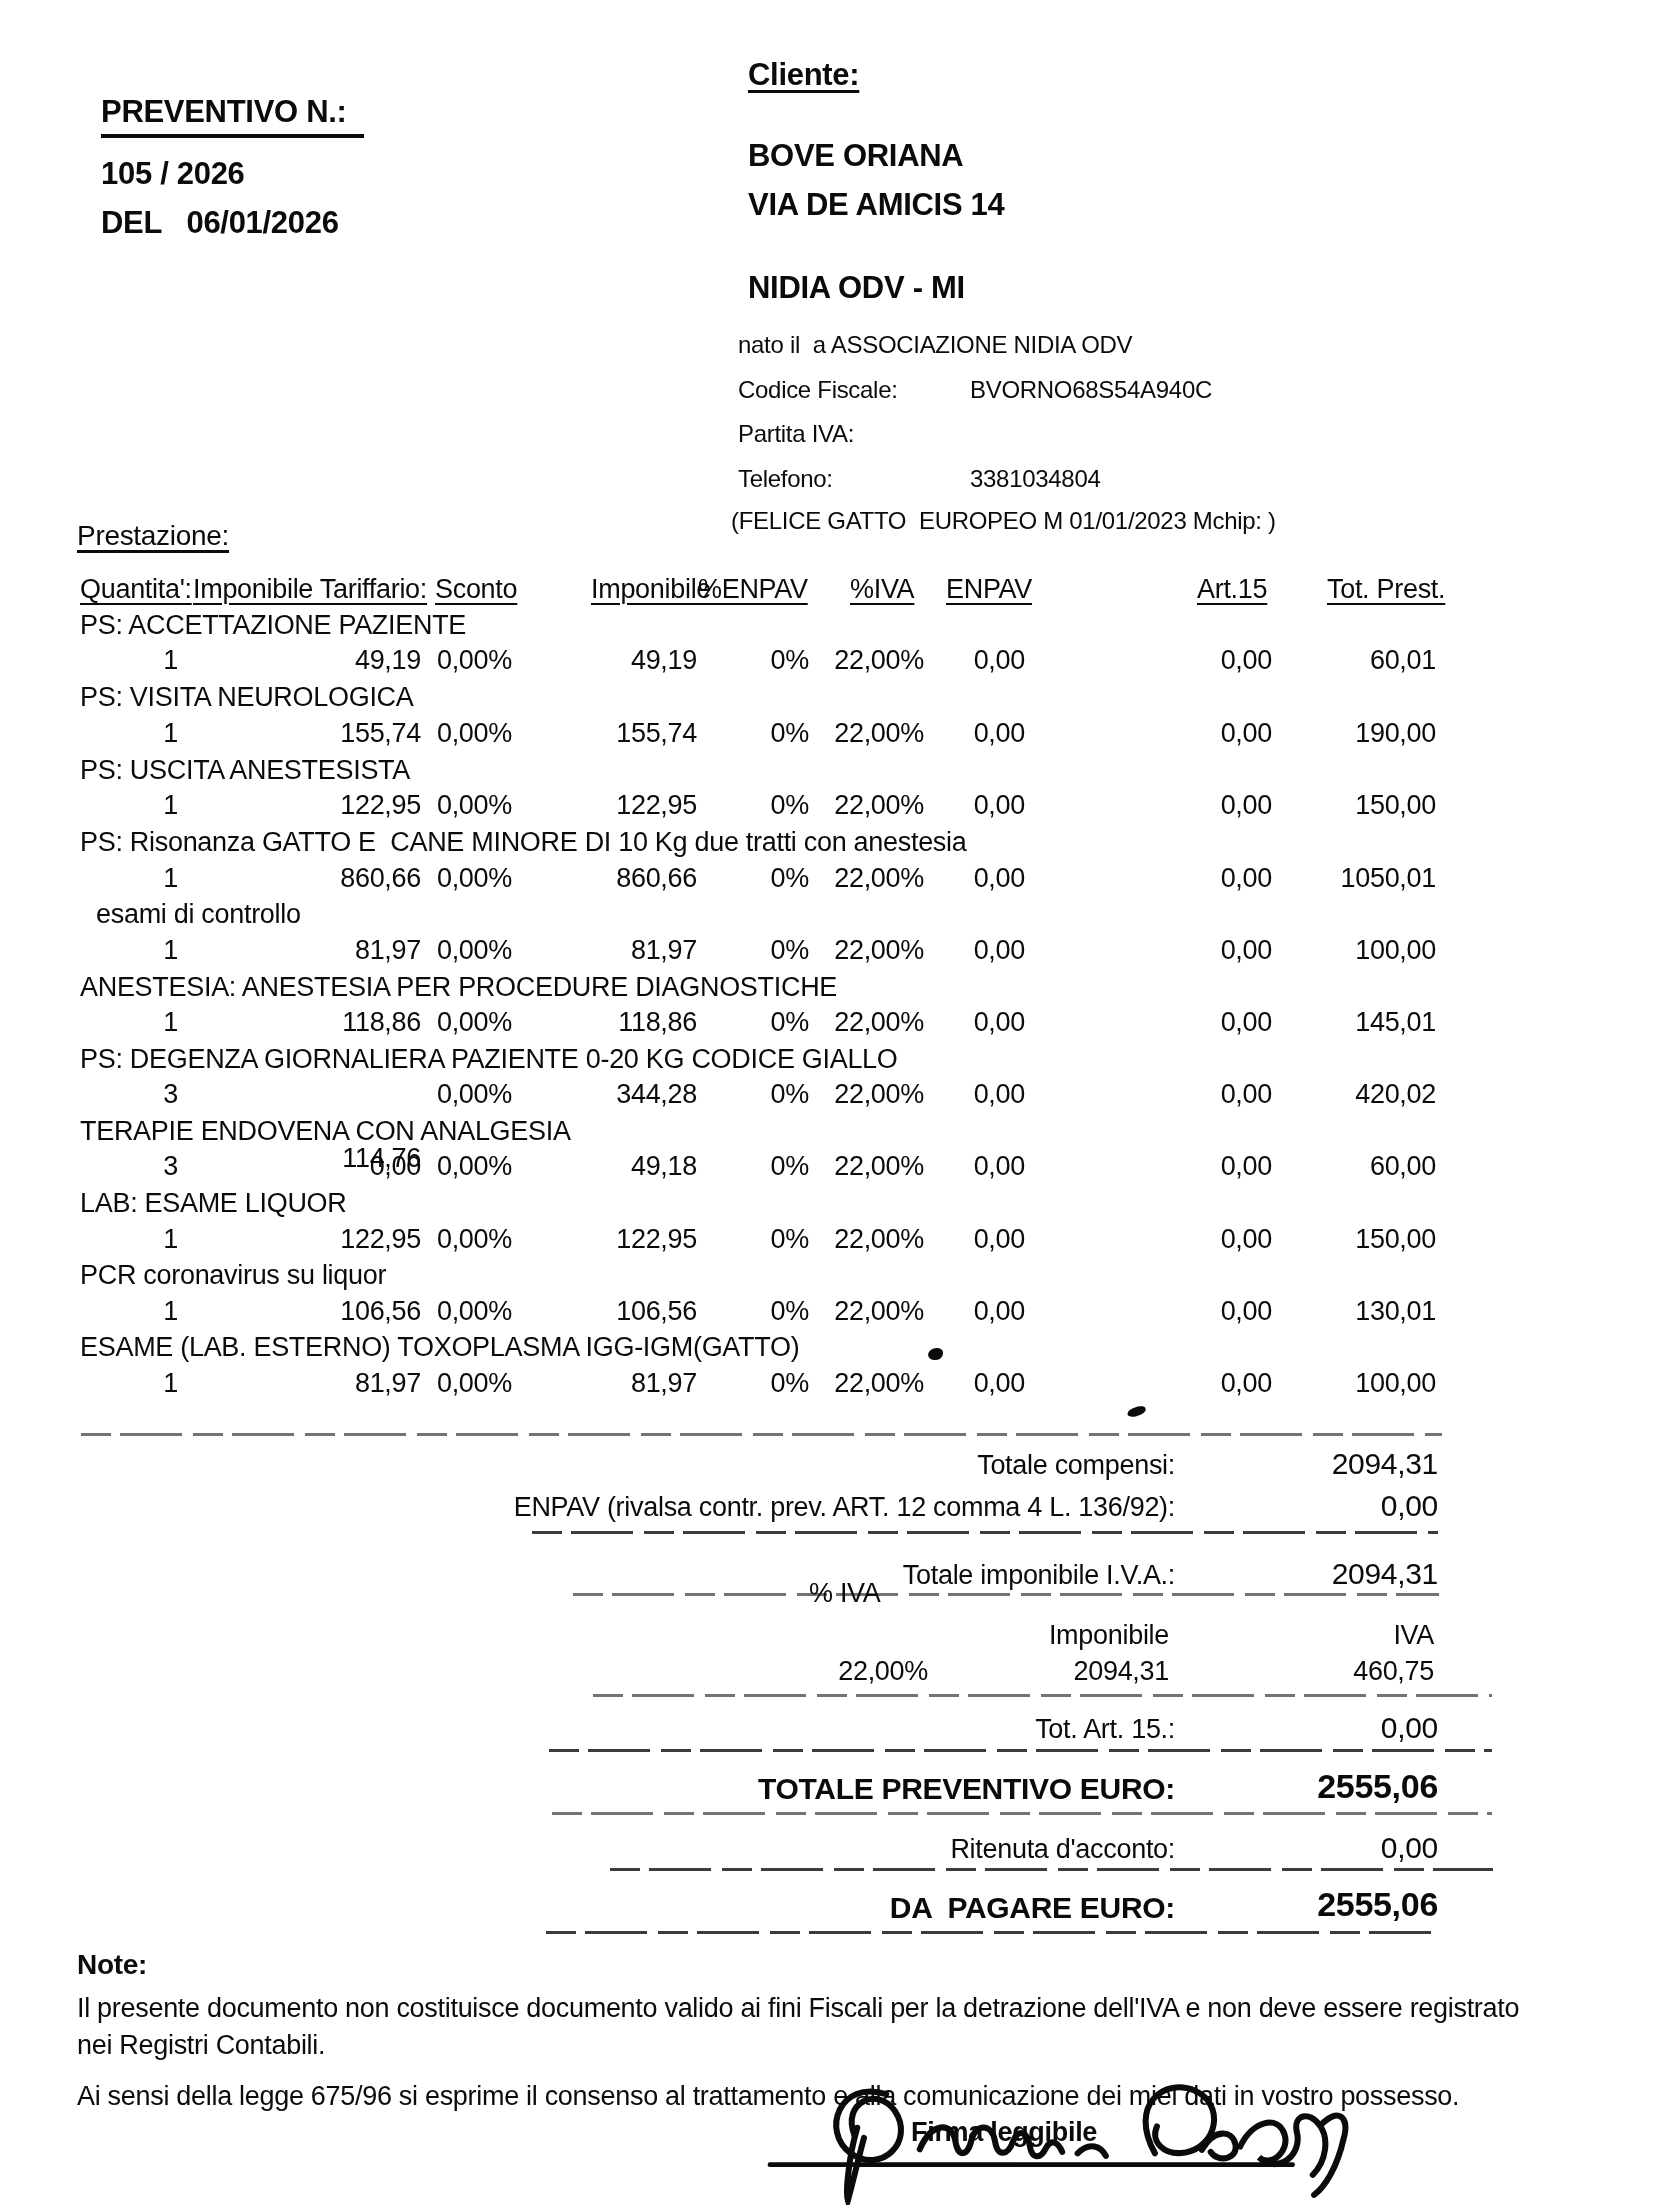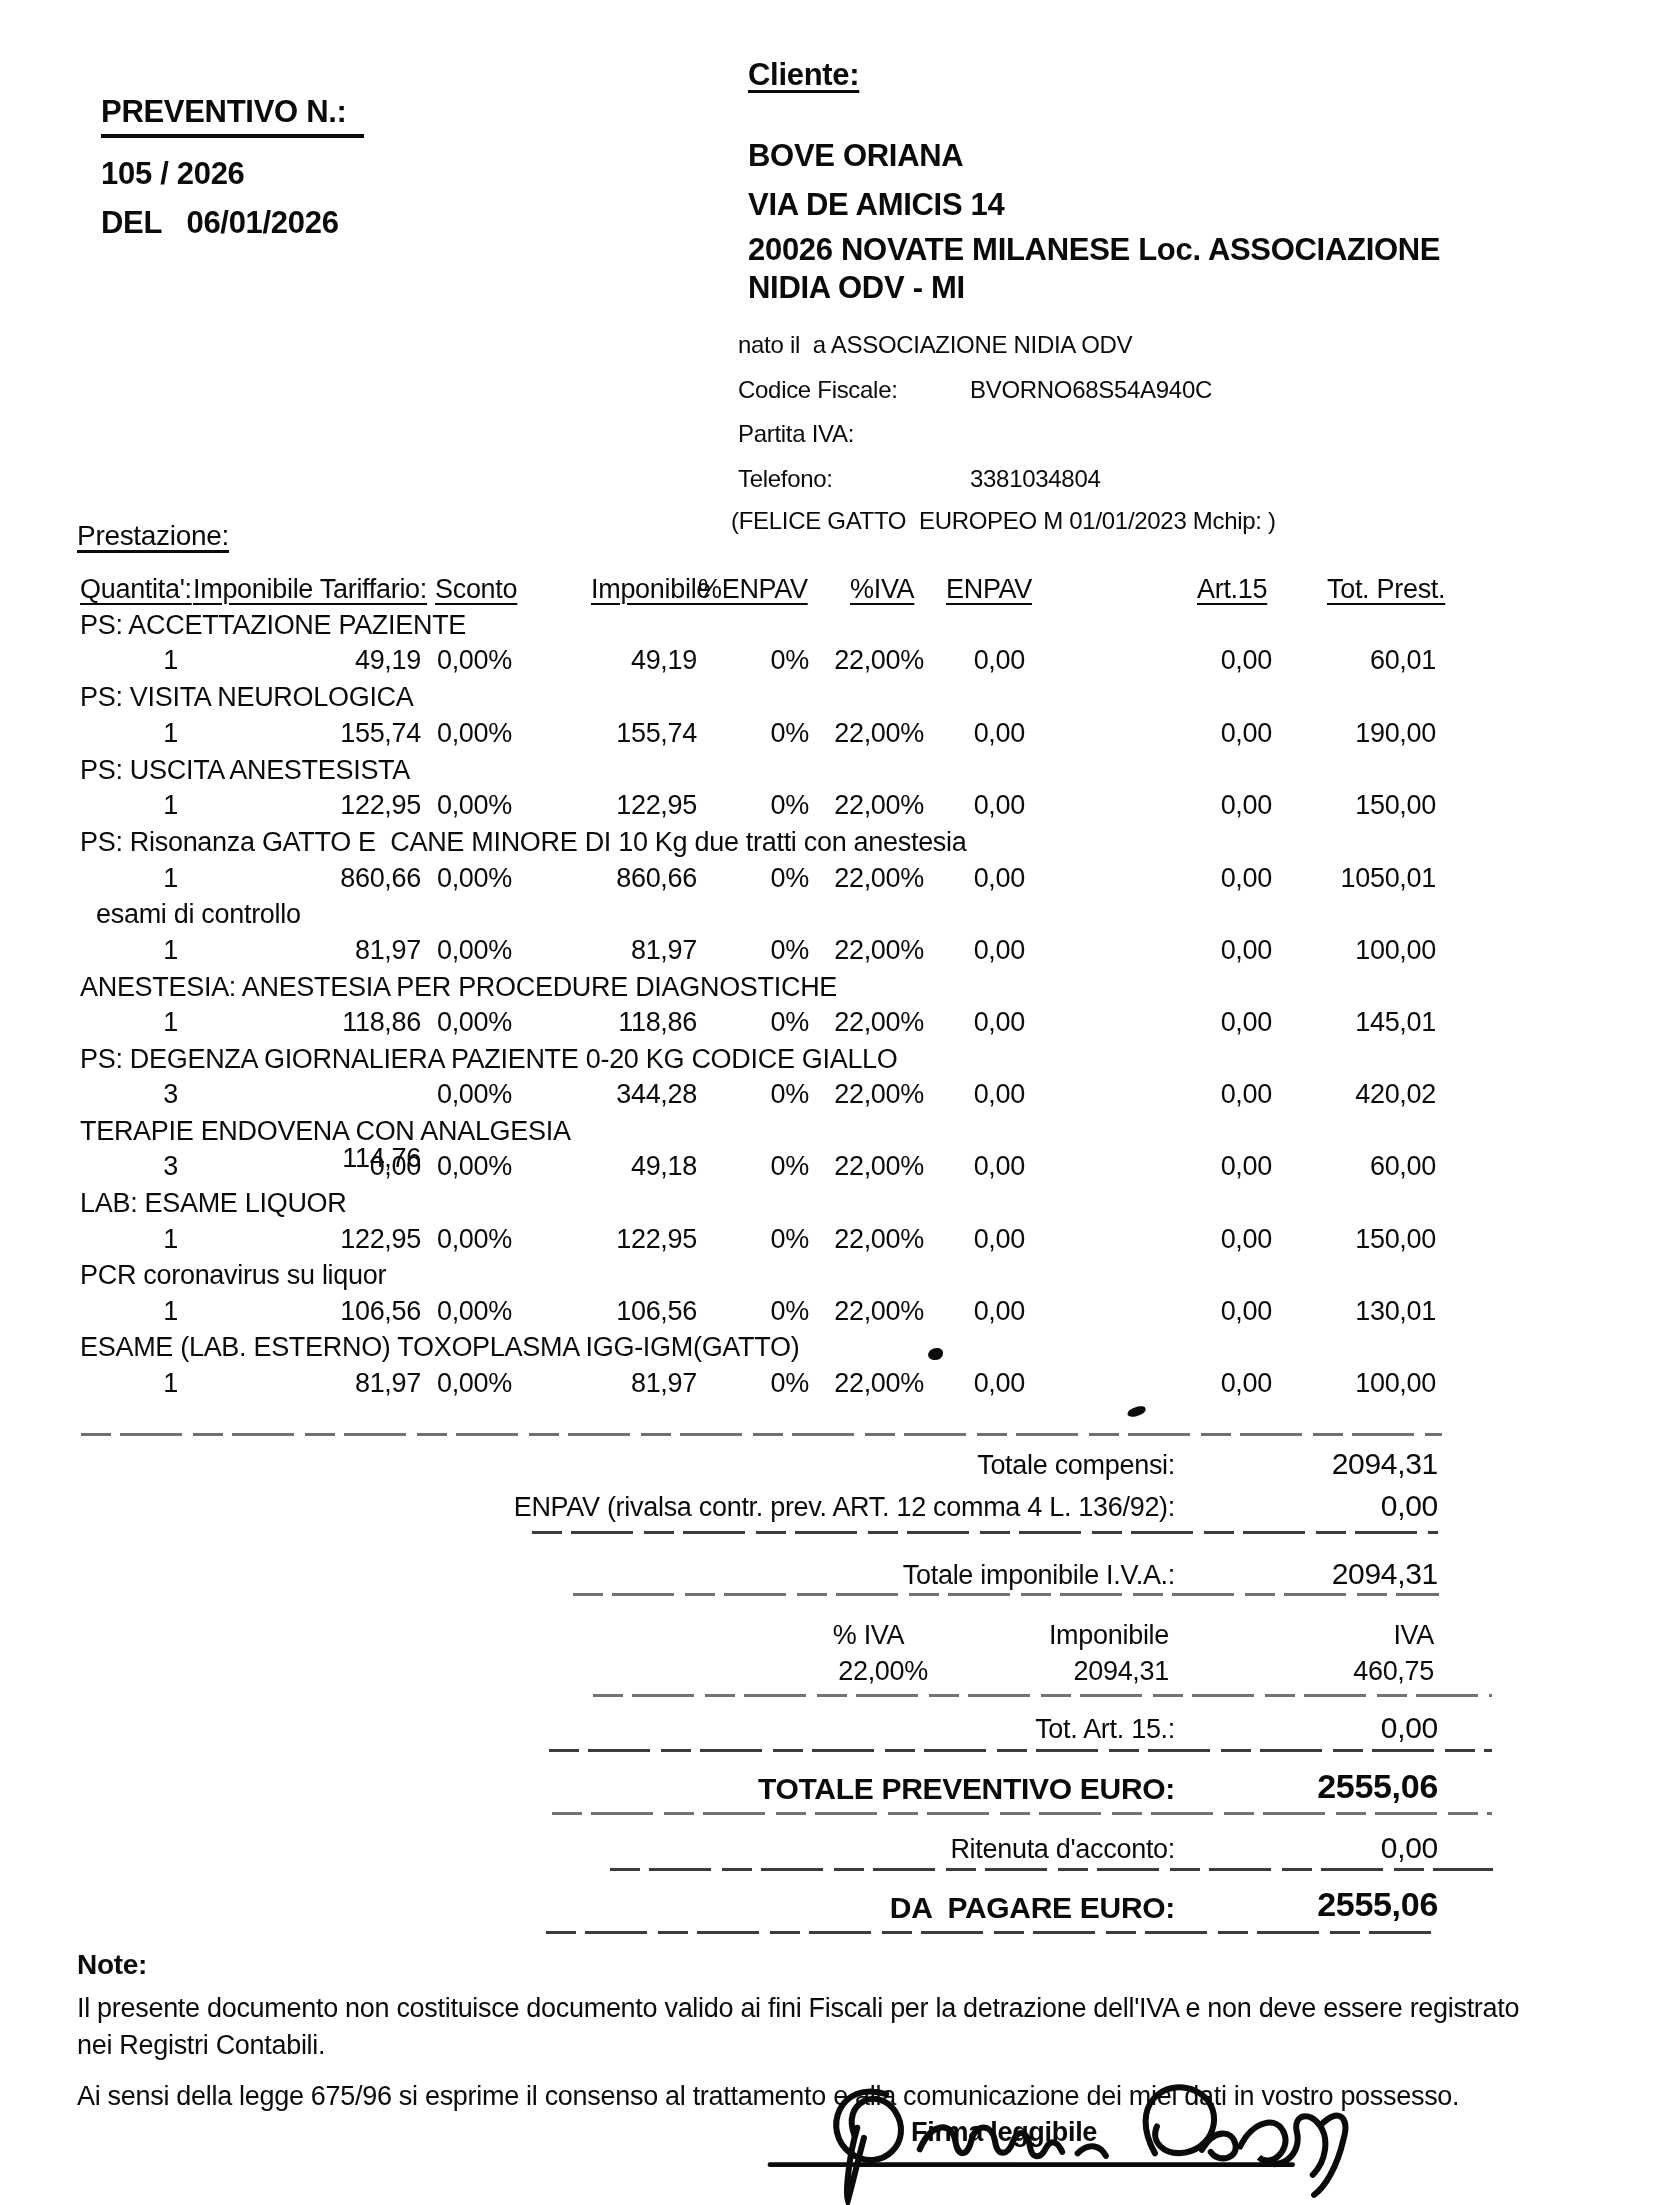--- a/index.html
+++ b/index.html
@@ -42,21 +42,20 @@
 
 <div id="page">
 
   <div class="abs t46 b" style="left:101px;top:94px;"><span class="u-thick">PREVENTIVO N.:</span></div>
   <div class="abs t46 b" style="left:101px;top:156px;">105 / 2026</div>
   <div class="abs t46 b" style="left:101px;top:205px;">DEL   06/01/2026</div>
 
   <div class="abs t46 b" style="left:748px;top:57px;"><span class="u">Cliente:</span></div>
   <div class="abs t46 b" style="left:748px;top:138px;">BOVE ORIANA</div>
   <div class="abs t46 b" style="left:748px;top:187px;">VIA DE AMICIS 14</div>
-  <div class="abs t46 b" style="left:748px;top:232px;">20026 NOVATE MILANESE Loc. ASSOCIAZIONE</div>
   <div class="abs t46 b" style="left:748px;top:270px;">NIDIA ODV - MI</div>
 
   <div class="abs t44" style="left:738px;top:331px;">nato il  a ASSOCIAZIONE NIDIA ODV</div>
   <div class="abs t44" style="left:738px;top:376px;"><span style="display:inline-block;width:232px;">Codice Fiscale:</span><span>BVORNO68S54A940C</span></div>
   <div class="abs t44" style="left:738px;top:420px;">Partita IVA:</div>
   <div class="abs t44" style="left:738px;top:465px;"><span style="display:inline-block;width:232px;">Telefono:</span><span>3381034804</span></div>
   <div class="abs t44" style="left:731px;top:507px;">(FELICE GATTO  EUROPEO M 01/01/2023 Mchip: )</div>
 
   <div class="abs t42" style="left:77px;top:520px;"><span class="u">Prestazione:</span></div>
 
@@ -196,21 +195,21 @@
   <div class="lbl-r" style="top:1492px;">ENPAV (rivalsa contr. prev. ART. 12 comma 4 L. 136/92):</div>
   <div class="val-r" style="top:1489px;">0,00</div>
 
   <div class="dash" style="left:532px;top:1531px;width:906px;"></div>
 
   <div class="lbl-r" style="top:1560px;">Totale imponibile I.V.A.:</div>
   <div class="val-r" style="top:1557px;">2094,31</div>
 
   <div class="dash dash-light" style="left:573px;top:1593px;width:866px;"></div>
 
-  <span class="abs t40" style="left:809px;top:1620px;width:119px;text-align:center;">% IVA</span>
+  <span class="abs t40" style="left:809px;top:1578px;width:119px;text-align:left;">% IVA</span>
   <span class="abs t40" style="left:1031px;top:1620px;width:138px;text-align:right;">Imponibile</span>
   <span class="abs t40" style="left:1321px;top:1620px;width:113px;text-align:right;">IVA</span>
 
   <span class="abs t40" style="left:809px;top:1656px;width:119px;text-align:right;">22,00%</span>
   <span class="abs t40" style="left:1031px;top:1656px;width:138px;text-align:right;">2094,31</span>
   <span class="abs t40" style="left:1321px;top:1656px;width:113px;text-align:right;">460,75</span>
 
   <div class="dash dash-light" style="left:593px;top:1694px;width:899px;"></div>
 
   <div class="lbl-r" style="top:1714px;">Tot. Art. 15.:</div>

